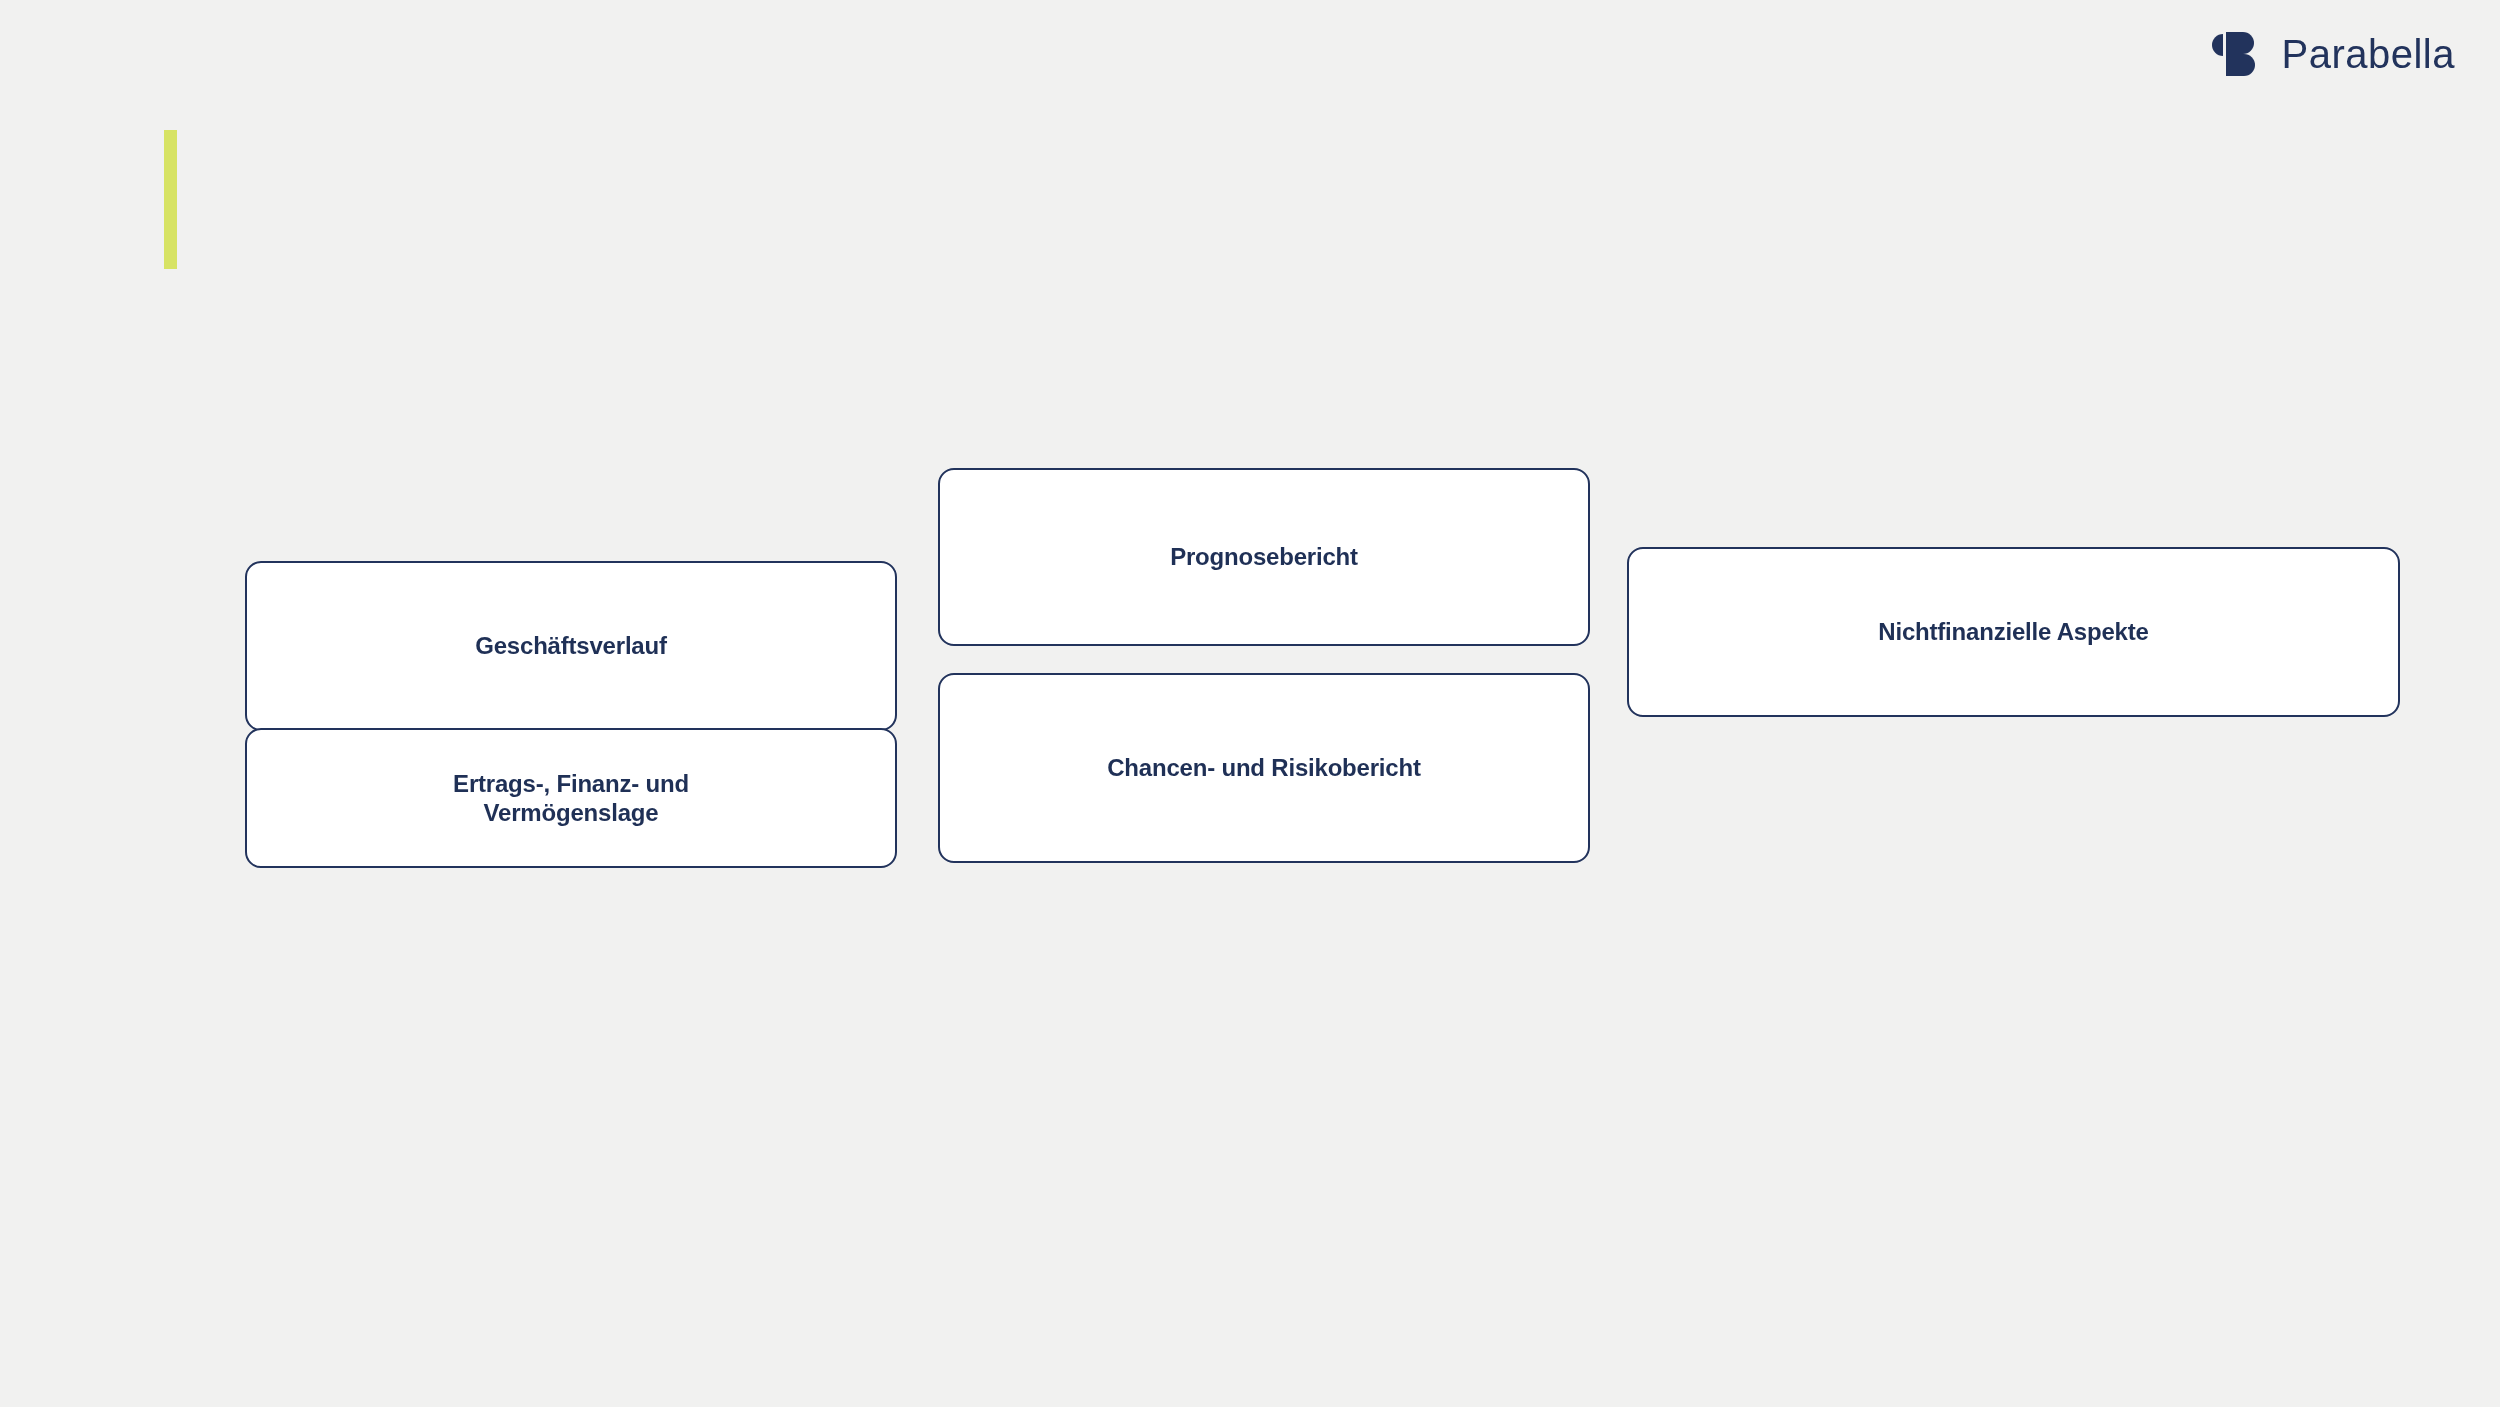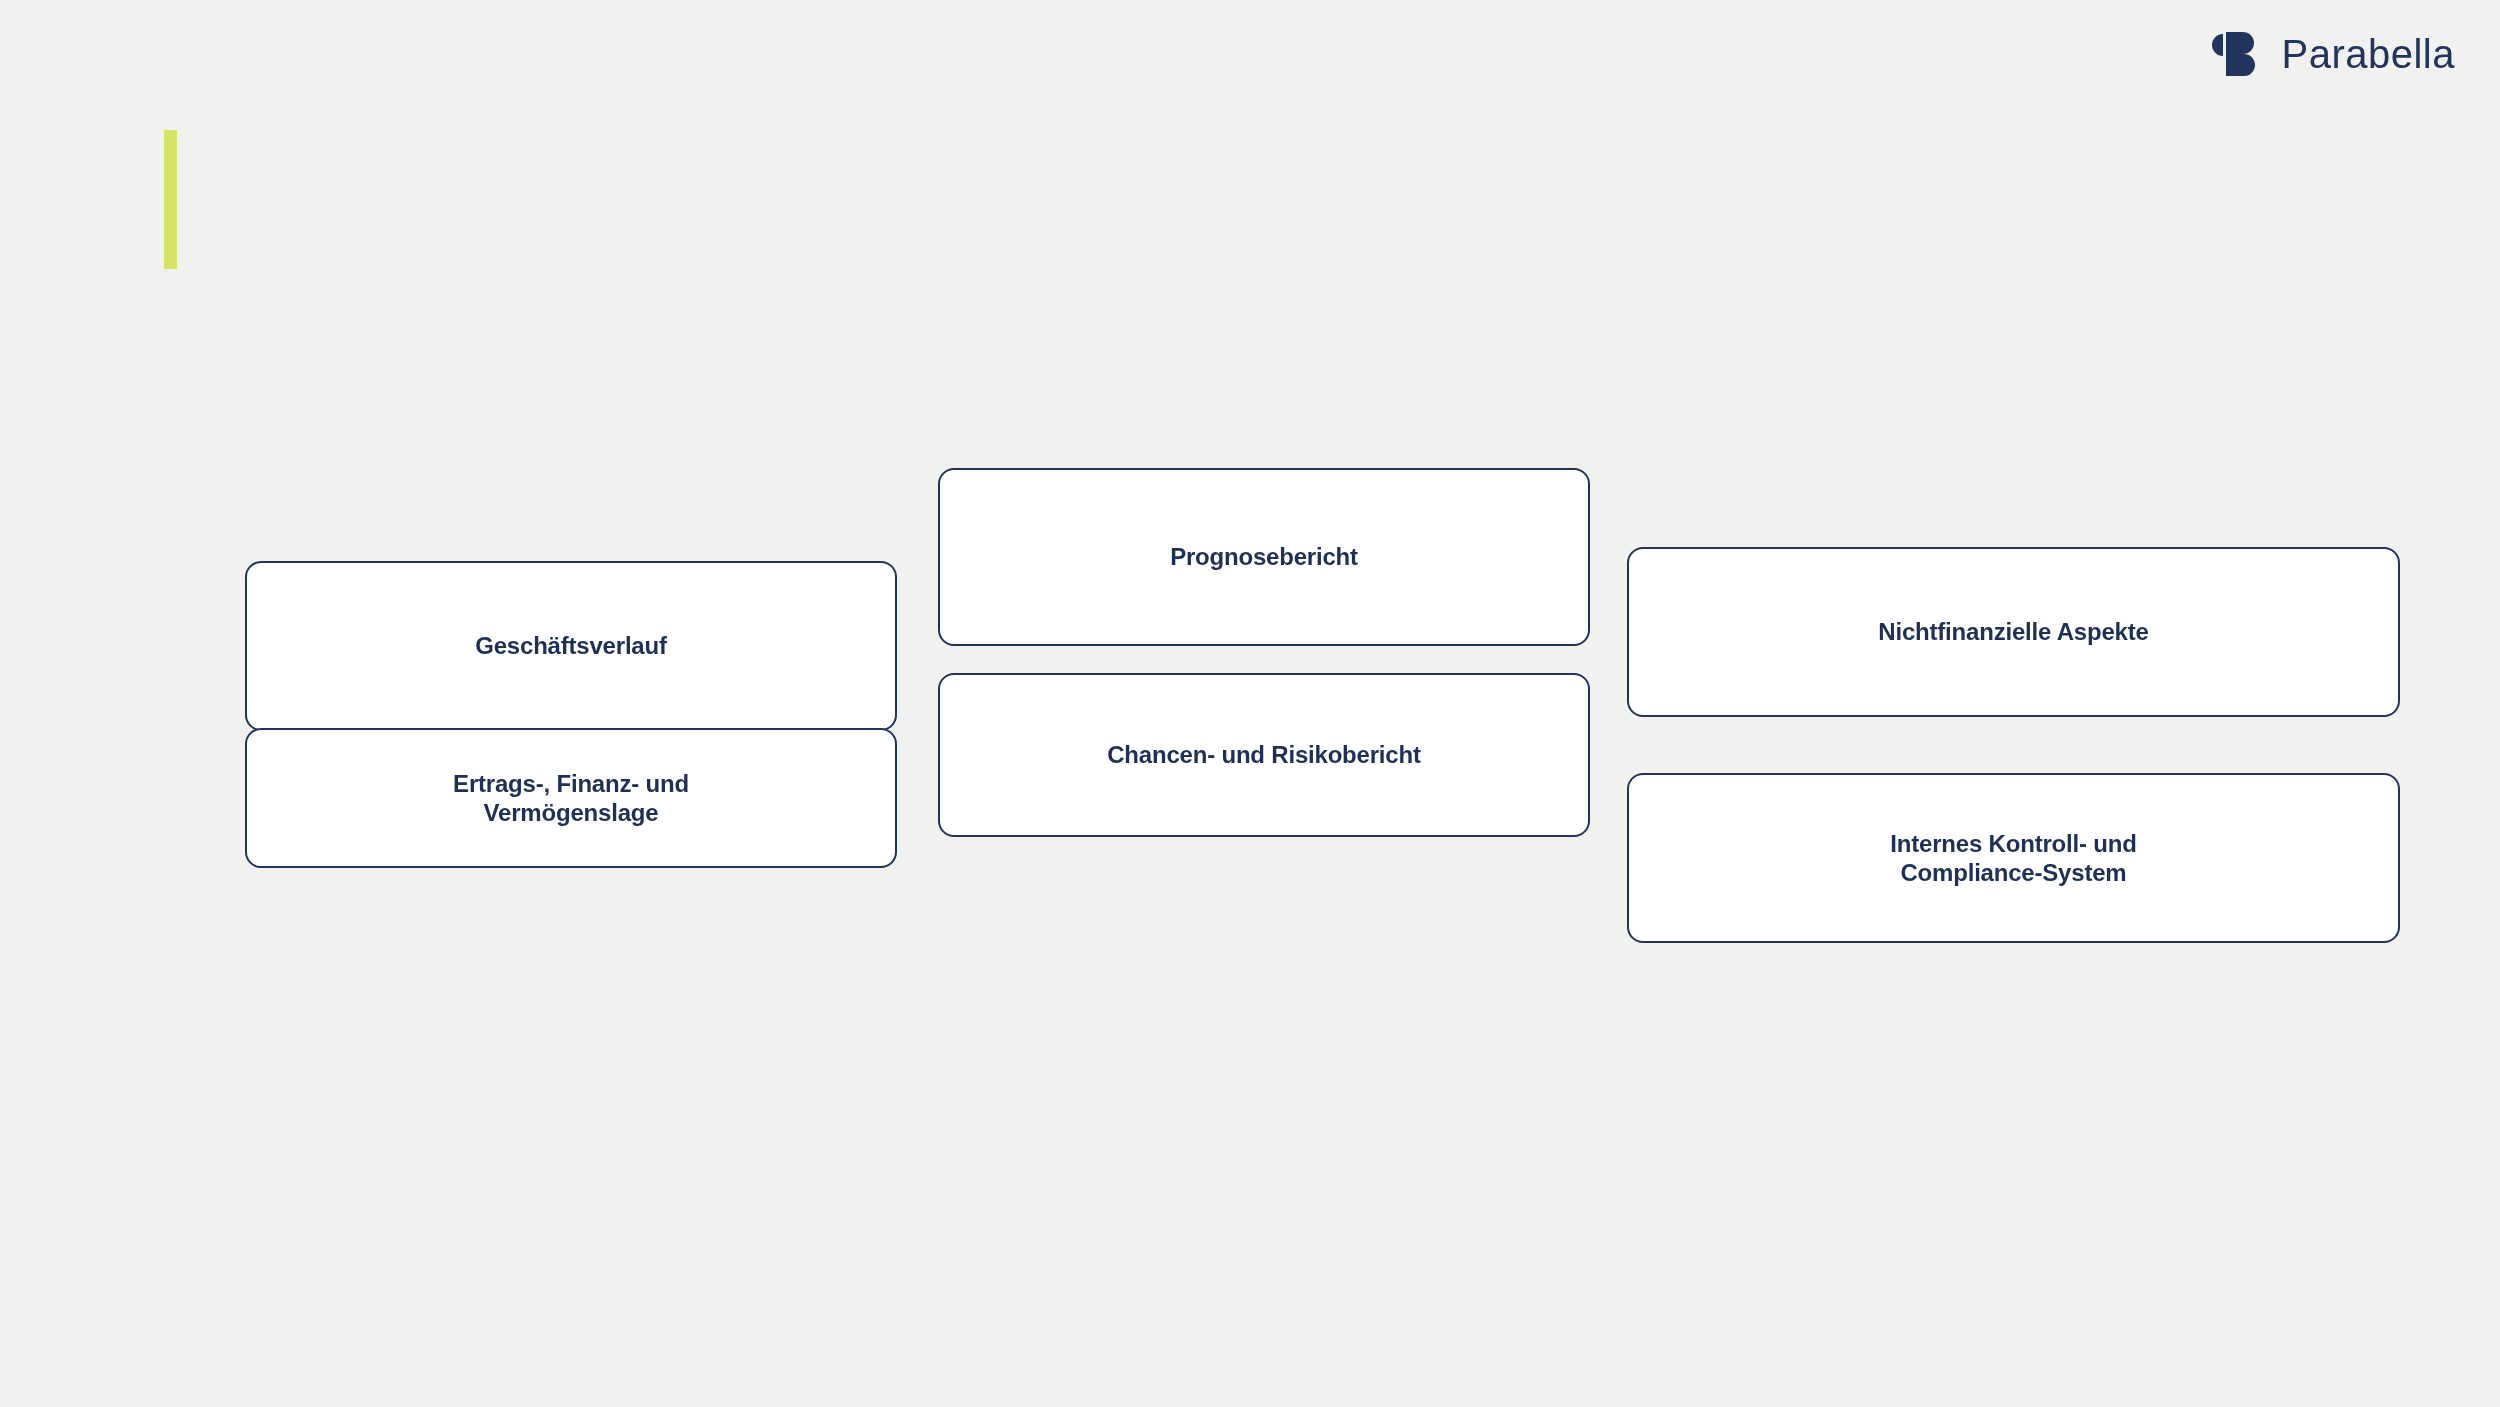--- a/index.html
+++ b/index.html
@@ -97,21 +97,21 @@
   }
 
   
   .card.c-left   { left: 245px;  width: 652px; }
   .card.c-l1     { top: 547px;  height: 170px; margin-top: 14px; }
   .card.c-l2     { top: 728px;  height: 140px; }
 
   
   .card.c-mid    { left: 938px;  width: 652px; }
   .card.c-m1     { top: 468px;  height: 178px; }
-  .card.c-m2     { top: 673px;  height: 164px; }
+  .card.c-m2     { top: 673px;  height: 190px; }
   .card.c-m3     { top: 872px;  height: 176px; }
 
   
   .card.c-right  { left: 1627px; width: 773px; }
   .card.c-r1     { top: 547px;  height: 170px; }
   .card.c-r2     { top: 773px;  height: 170px; }
 </style>
 </head>
 <body>
 
@@ -142,18 +142,14 @@
   <div class="card c-mid c-m1">
     <span class="card-label">Prognosebericht</span>
   </div>
   <div class="card c-mid c-m2">
     <span class="card-label">Chancen- und Risikobericht</span>
   </div>
 
   <div class="card c-right c-r1">
     <span class="card-label">Nichtfinanzielle Aspekte</span>
   </div>
-  <div class="card c-right c-r2">
-    <span class="card-label">Internes Kontroll- und
-Compliance-System</span>
-  </div>
 
 </div>
 
 </body></html>

